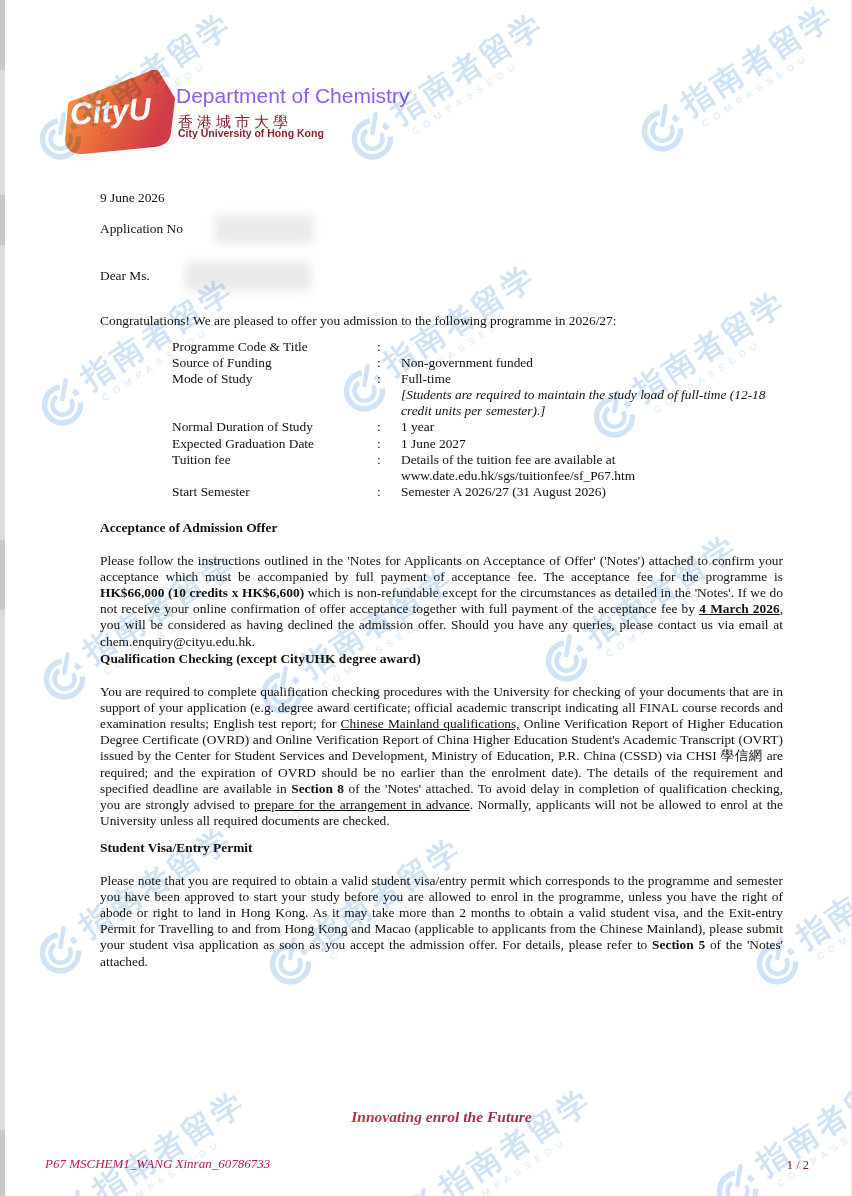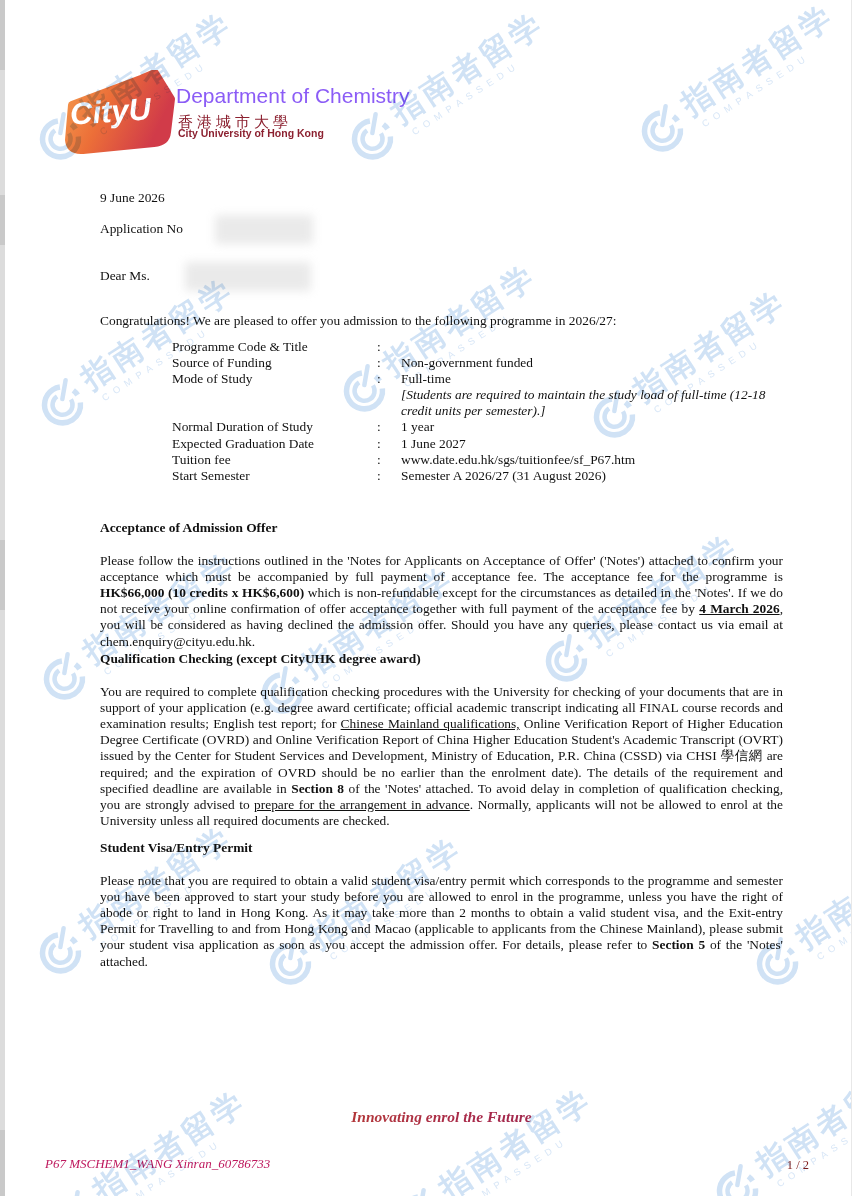--- a/index.html
+++ b/index.html
@@ -139,20 +139,21 @@
           <div>:</div>
           <div class="dval">
             <div><span>1 June 2027</span></div>
           </div>
         </div>
         <div class="drow">
           <div></div>
           <div>Tuition fee</div>
           <div>:</div>
           <div class="dval">
+            <div><span>Details of the tuition fee are available at</span></div>
             <div><span>www.date.edu.hk/sgs/tuitionfee/sf_P67.htm</span></div>
           </div>
         </div>
         <div class="drow">
           <div></div>
           <div>Start Semester</div>
           <div>:</div>
           <div class="dval">
             <div><span>Semester A 2026/27 (31 August 2026)</span></div>
           </div>

